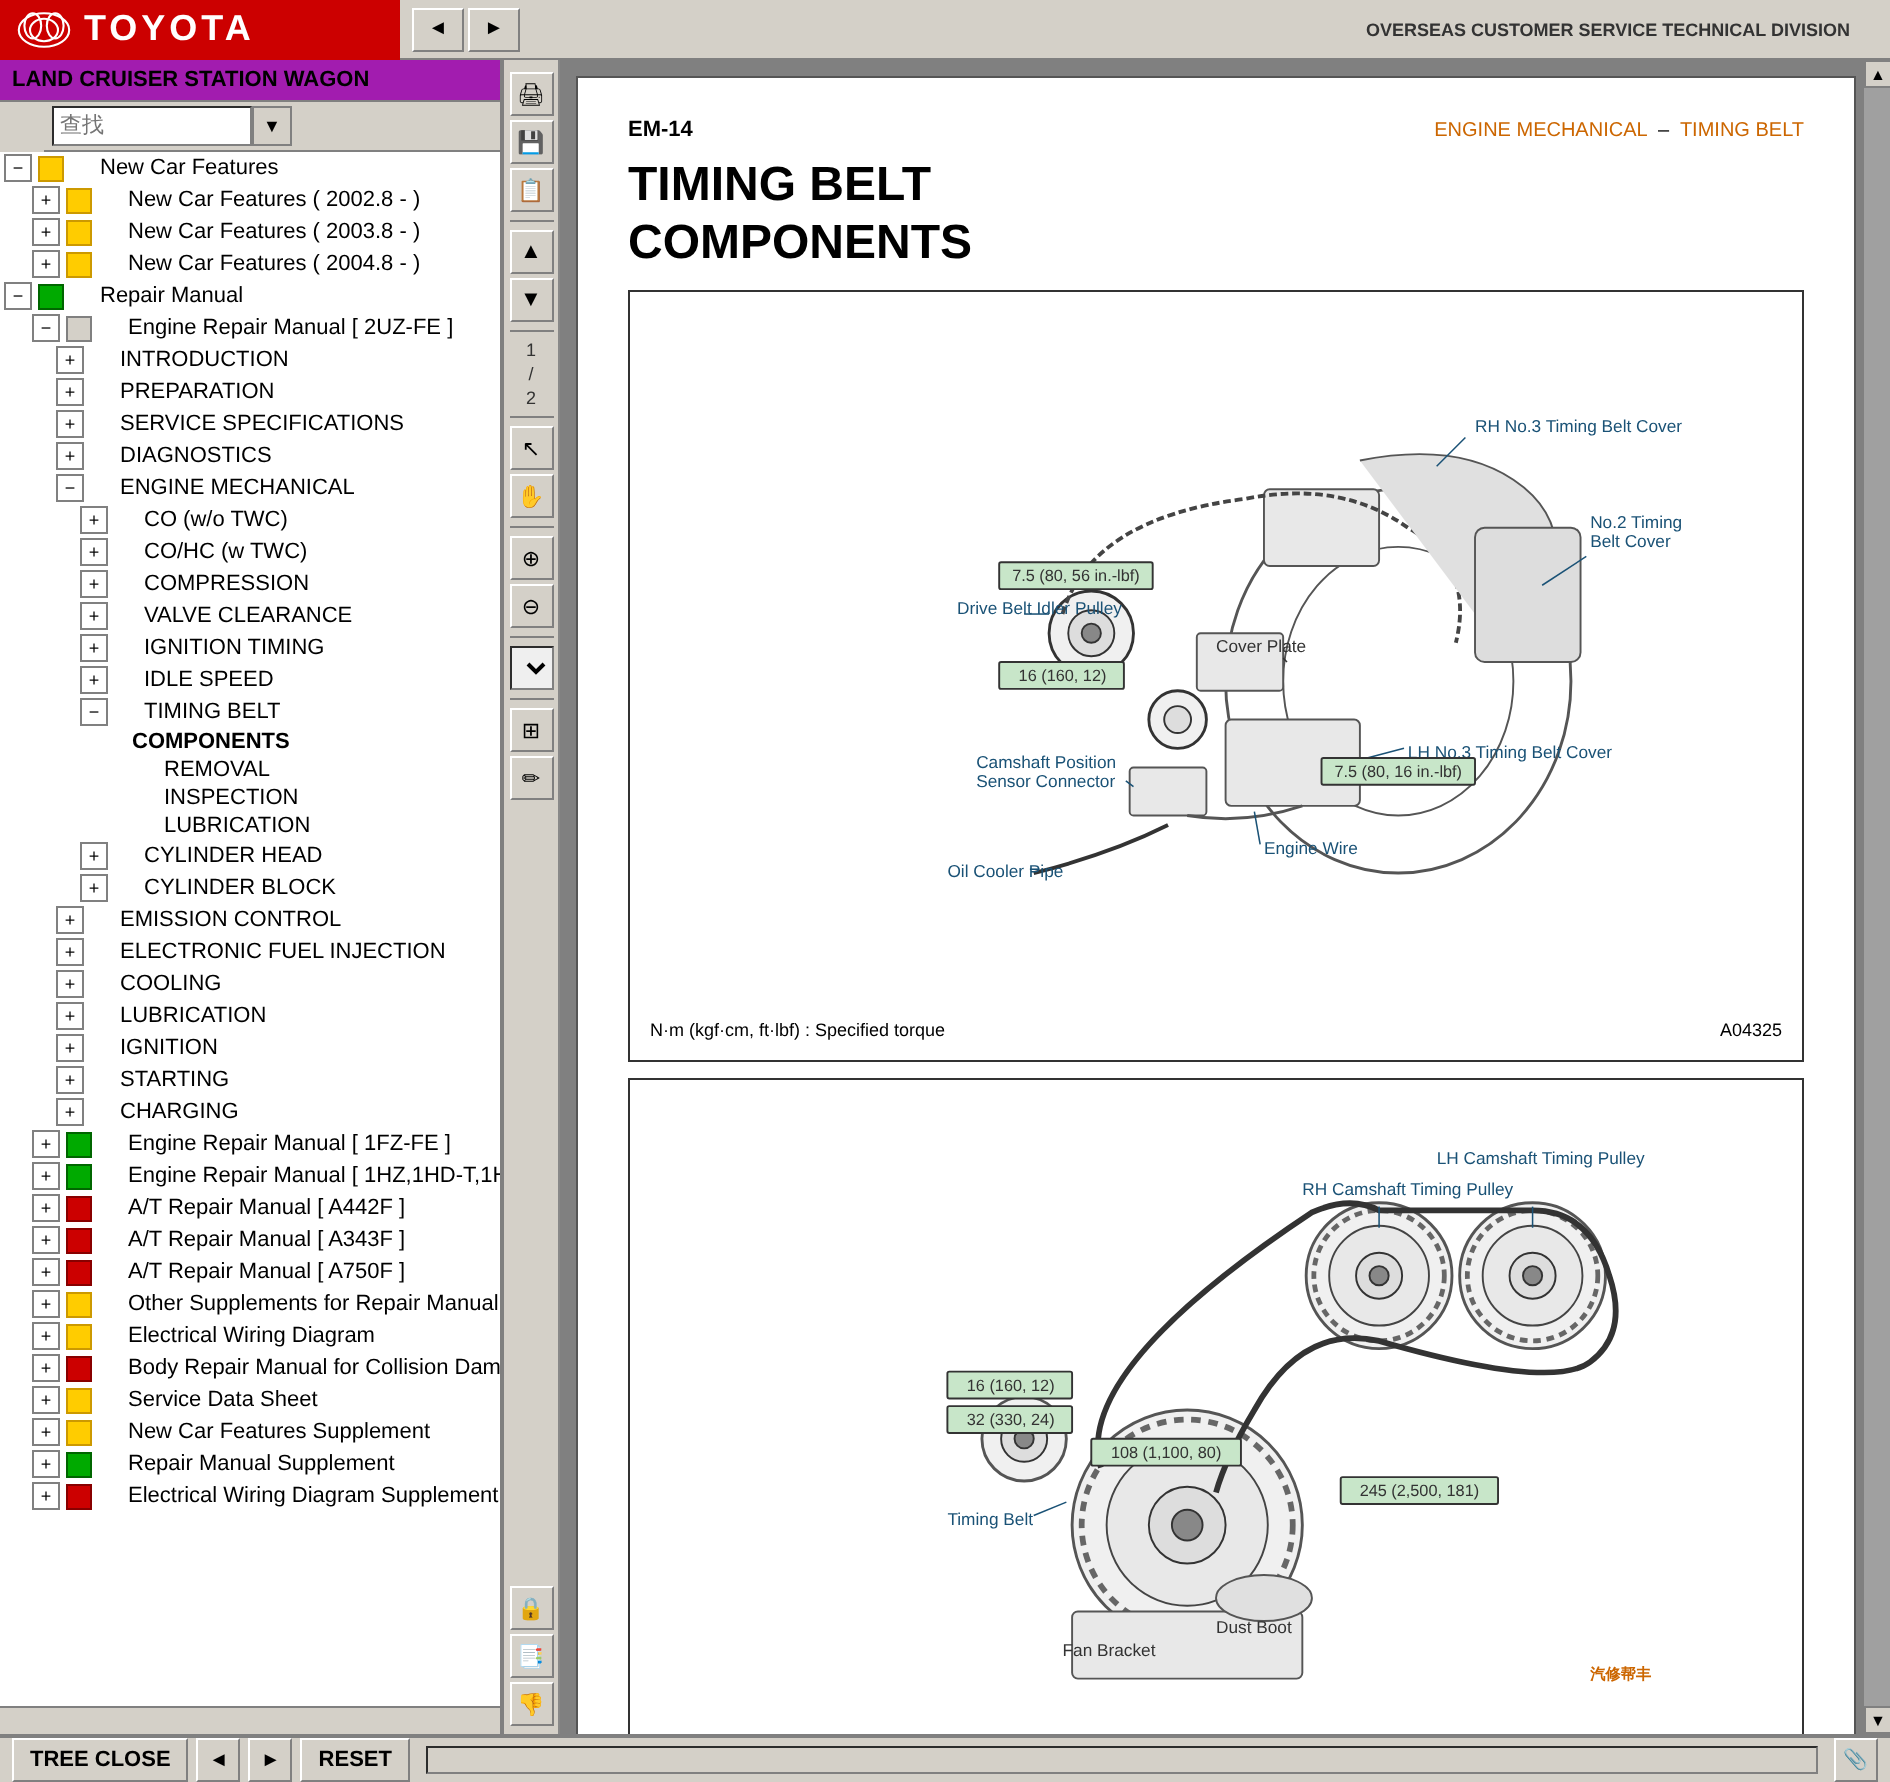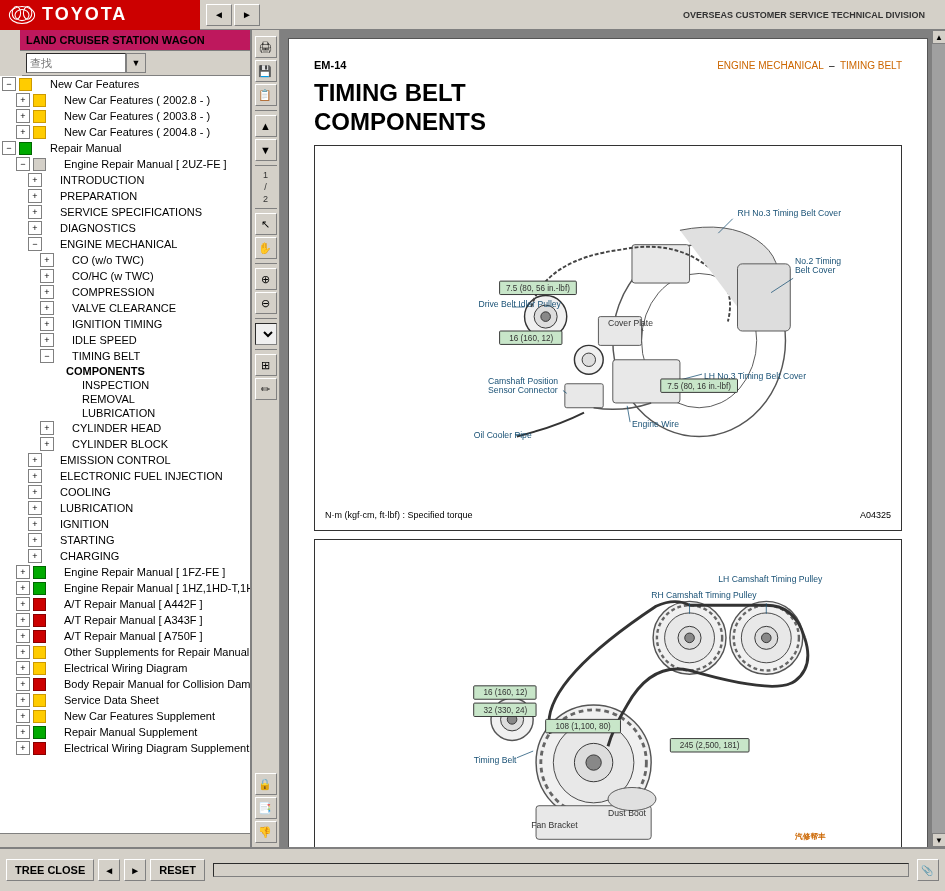--- a/index.html
+++ b/index.html
@@ -13,21 +13,21 @@
     .nav-buttons { display: flex; gap: 2px; padding: 0 6px; }
     .nav-btn { width: 26px; height: 22px; background: #d4d0c8; border: 1px solid #808080; border-top-color: #fff; border-left-color: #fff; cursor: pointer; display: flex; align-items: center; justify-content: center; font-size: 10px; }
     .division-label { margin-left: auto; padding-right: 20px; font-size: 9px; color: #333; font-weight: bold; }
     .zoom-select { height: 22px; width: 55px; font-size: 11px; border: 1px inset #808080; }
 
     
     .main-area { display: flex; flex: 1; overflow: hidden; }
 
     
     .tree-panel { width: 252px; background: #d4d0c8; border-right: 2px solid #808080; display: flex; flex-direction: column; overflow: hidden; }
-    .tree-title { background: #be185d; border-bottom: 1px solid #808080; padding: 4px 6px; font-weight: bold; font-size: 11px; text-transform: uppercase; margin-left: 20px; }
+    .tree-title { background: #a21caf; border-bottom: 1px solid #808080; padding: 4px 6px; font-weight: bold; font-size: 11px; text-transform: uppercase; }
     .tree-content { flex: 1; overflow-y: auto; overflow-x: hidden; background: white; }
     .tree-item { display: flex; align-items: center; padding: 1px 2px; cursor: pointer; font-size: 11px; white-space: nowrap; }
     .tree-expander { width: 14px; height: 14px; display: inline-flex; align-items: center; justify-content: center; font-size: 9px; border: 1px solid #808080; background: white; margin-right: 2px; cursor: pointer; flex-shrink: 0; color: black; }
     .tree-icon { width: 14px; height: 14px; margin-right: 2px; flex-shrink: 0; display: inline-flex; align-items: center; justify-content: center; }
     .icon-yellow { background: #ffcc00; border: 1px solid #cc9900; width: 13px; height: 13px; }
     .icon-green { background: #00aa00; border: 1px solid #006600; width: 13px; height: 13px; }
     .icon-red { background: #cc0000; border: 1px solid #880000; width: 13px; height: 13px; }
     .icon-book { background: #d4d0c8; border: 1px solid #808080; width: 13px; height: 13px; }
     .indent1 { padding-left: 16px; }
     .indent2 { padding-left: 28px; }
@@ -53,21 +53,21 @@
     .diagram-content { position: relative; width: 100%; height: 350px; }
     .diagram-content2 { position: relative; width: 100%; height: 310px; }
     .diagram-footer { font-size: 9px; display: flex; justify-content: space-between; margin-top: 4px; }
 
     
     .search-bar { display: flex; align-items: center; background: #d4d0c8; padding: 2px 4px; border-bottom: 1px solid #808080; margin-left: 22px; }
     .search-input { height: 20px; width: 100px; border: 1px inset #808080; font-size: 11px; padding: 1px 3px; }
     .search-dropdown { height: 20px; width: 20px; background: #d4d0c8; border: 1px solid #808080; cursor: pointer; display: flex; align-items: center; justify-content: center; font-size: 9px; }
 
     
-    .bottom-bar { height: 44px; background: #d4d0c8; border-top: 2px solid #808080; display: flex; align-items: center; padding: 0 6px; gap: 4px; }
+    .bottom-bar { height: 24px; background: #d4d0c8; border-top: 2px solid #808080; display: flex; align-items: center; padding: 0 6px; gap: 4px; }
     .bottom-btn { height: 22px; padding: 0 8px; background: #d4d0c8; border: 1px solid #808080; border-top-color: #fff; border-left-color: #fff; cursor: pointer; font-size: 11px; font-weight: bold; }
     .bottom-nav-btn { width: 22px; height: 22px; background: #d4d0c8; border: 1px solid #808080; border-top-color: #fff; border-left-color: #fff; cursor: pointer; display: flex; align-items: center; justify-content: center; font-size: 10px; }
 
     .right-scroll { width: 14px; background: #d4d0c8; border-left: 1px solid #808080; display: flex; flex-direction: column; }
     .scroll-btn { width: 14px; height: 14px; background: #d4d0c8; border: 1px solid #808080; display: flex; align-items: center; justify-content: center; font-size: 8px; cursor: pointer; }
     .scroll-track { flex: 1; background: #a0a0a0; }
 
     
     .tree-bottom { height: 14px; background: #d4d0c8; border-top: 1px solid #808080; display: flex; }
   </style>
@@ -194,25 +194,25 @@
       <div class="tree-item indent3">
         <span class="tree-expander">−</span>
         <span class="tree-label">TIMING BELT</span>
       </div>
       <div class="tree-item indent4">
         <span style="width:14px;display:inline-block;flex-shrink:0;"></span>
         <span class="tree-label-bold">COMPONENTS</span>
       </div>
       <div class="tree-item indent4">
         <span style="width:14px;display:inline-block;flex-shrink:0;"></span>
-        <span class="tree-label">INSPECTION</span>
+        <span class="tree-label">REMOVAL</span>
       </div>
       <div class="tree-item indent4">
         <span style="width:14px;display:inline-block;flex-shrink:0;"></span>
-        <span class="tree-label">REMOVAL</span>
+        <span class="tree-label">INSPECTION</span>
       </div>
       <div class="tree-item indent4">
         <span style="width:14px;display:inline-block;flex-shrink:0;"></span>
         <span class="tree-label">LUBRICATION</span>
       </div>
       <div class="tree-item indent3">
         <span class="tree-expander">+</span>
         <span class="tree-label">CYLINDER HEAD</span>
       </div>
       <div class="tree-item indent3">

